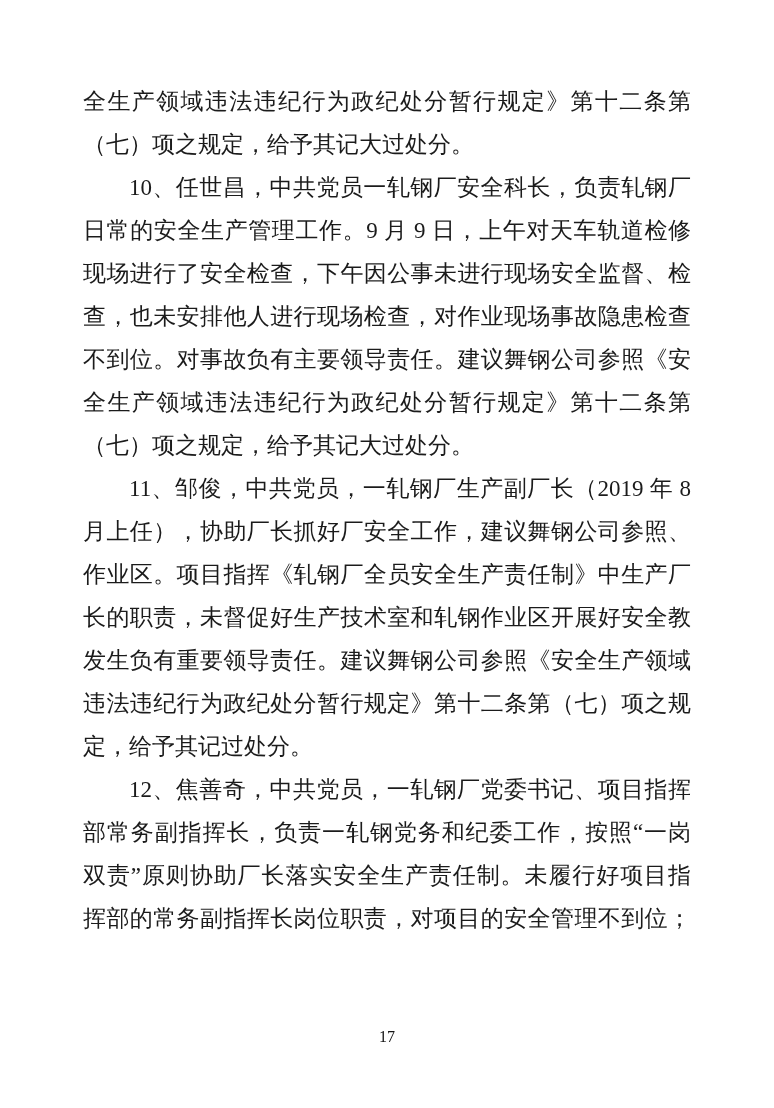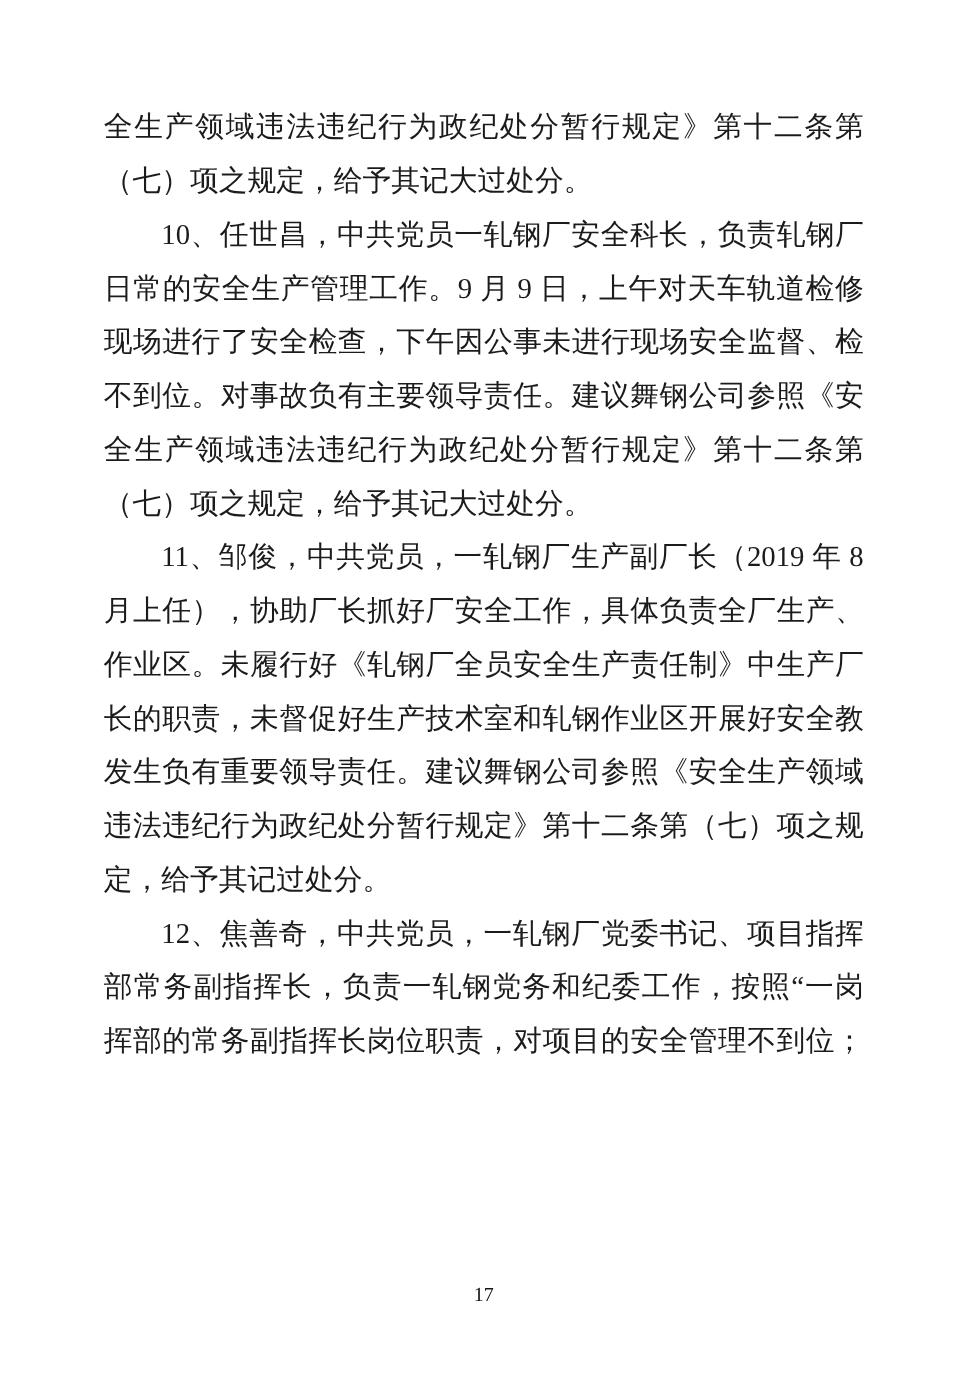--- a/index.html
+++ b/index.html
@@ -53,28 +53,30 @@
 </head>
 <body>
 
 <div class="page">
   <div class="text-block" id="text-block">
       <div class="line">全生产领域违法违纪行为政纪处分暂行规定》第十二条第</div>
       <div class="line para-end">（七）项之规定，给予其记大过处分。</div>
       <div class="line indent">10、任世昌，中共党员一轧钢厂安全科长，负责轧钢厂</div>
       <div class="line">日常的安全生产管理工作。9 月 9 日，上午对天车轨道检修</div>
       <div class="line">现场进行了安全检查，下午因公事未进行现场安全监督、检</div>
+      <div class="line">查，也未安排他人进行现场检查，对作业现场事故隐患检查</div>
       <div class="line">不到位。对事故负有主要领导责任。建议舞钢公司参照《安</div>
       <div class="line">全生产领域违法违纪行为政纪处分暂行规定》第十二条第</div>
       <div class="line para-end">（七）项之规定，给予其记大过处分。</div>
       <div class="line indent">11、邹俊，中共党员，一轧钢厂生产副厂长（2019 年 8</div>
-      <div class="line">月上任），协助厂长抓好厂安全工作，具体负责全厂生产、</div>
-      <div class="line">作业区。未履行好《轧钢厂全员安全生产责任制》中生产厂</div>
+      <div class="line">月上任），协助厂长抓好厂安全工作，建议舞钢公司参照、</div>
+      <div class="line">作业区。项目指挥《轧钢厂全员安全生产责任制》中生产厂</div>
       <div class="line">长的职责，未督促好生产技术室和轧钢作业区开展好安全教</div>
       <div class="line">发生负有重要领导责任。建议舞钢公司参照《安全生产领域</div>
       <div class="line">违法违纪行为政纪处分暂行规定》第十二条第（七）项之规</div>
       <div class="line para-end">定，给予其记过处分。</div>
       <div class="line indent">12、焦善奇，中共党员，一轧钢厂党委书记、项目指挥</div>
       <div class="line">部常务副指挥长，负责一轧钢党务和纪委工作，按照“一岗</div>
+      <div class="line">双责”原则协助厂长落实安全生产责任制。未履行好项目指</div>
       <div class="line">挥部的常务副指挥长岗位职责，对项目的安全管理不到位；</div>
     </div>
   <div class="page-number">17</div>
 </div>
 
 </body></html>

